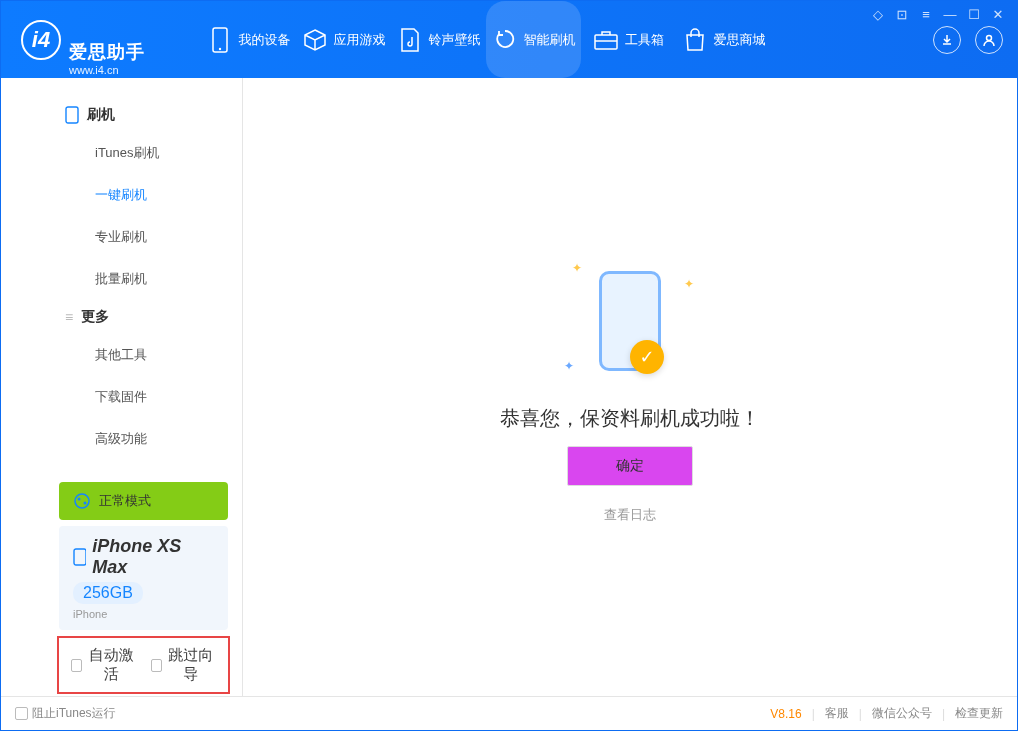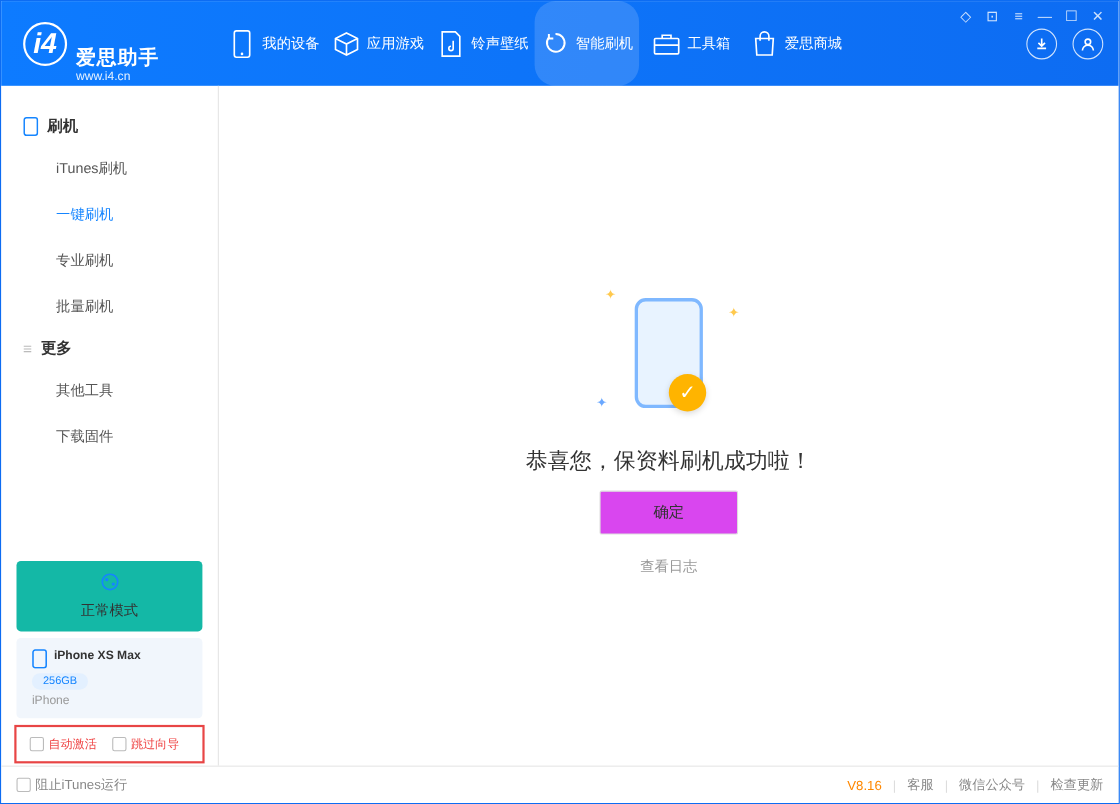--- a/index.html
+++ b/index.html
@@ -1,60 +1,60 @@
 <!DOCTYPE html>
 <html><head>
 <meta charset="utf-8">
 <style>
 * { margin: 0; padding: 0; box-sizing: border-box; font-family: "Microsoft YaHei", Arial, sans-serif; }
 body { background: #fff; width: 1018px; height: 731px; border: 1px solid #0d6cf2; overflow: hidden; position: relative; }
 
 
 .header { height: 77px; background: linear-gradient(to right, #0d7bff, #0d6cf2); display: flex; align-items: center; color: #fff; }
 .logo-area { display: flex; align-items: center; padding: 0 20px; width: 200px; }
-.logo-circle { width: 40px; height: 40px; border: 2px solid #fff; border-radius: 50%; display: flex; align-items: center; justify-content: center; font-weight: bold; font-size: 26px; font-style: italic; margin-right: 8px; }
+.logo-circle { width: 40px; height: 40px; border: 2px solid #fff; border-radius: 50%; display: flex; align-items: center; justify-content: center; font-weight: bold; font-size: 22px; font-style: italic; margin-right: 8px; }
 .logo-text { display: flex; flex-direction: column; margin-top: 36px; }
 .logo-title { font-size: 18px; font-weight: bold; letter-spacing: 1px; }
 .logo-sub { font-size: 11px; opacity: 0.9; }
 
 .tabs { display: flex; height: 100%; }
 .tab { width: 95px; display: flex; align-items: center; justify-content: center; cursor: pointer; font-size: 13px; gap: 6px; }
 .tab.active { background: rgba(255,255,255,0.15); border-radius: 19px; }
 .tab-icon { width: 26px; height: 26px; display: flex; align-items: center; justify-content: center; }
 
 .header-right { margin-left: auto; display: flex; align-items: center; gap: 14px; padding-right: 14px; }
 .icon-btn { width: 28px; height: 28px; border-radius: 50%; border: 1.5px solid rgba(255,255,255,0.8); display: flex; align-items: center; justify-content: center; cursor: pointer; }
 .win-controls { display: flex; gap: 10px; position: absolute; top: 6px; right: 12px; }
 .win-btn { width: 14px; height: 14px; display: flex; align-items: center; justify-content: center; cursor: pointer; color: rgba(255,255,255,0.8); font-size: 13px; }
 
 
-.body { display: flex; height: 618px; }
+.body { display: flex; height: 618px; padding-left: 44px; }
 .sidebar { width: 198px; border-right: 1px solid #e5e5e5; padding-top: 20px; display: flex; flex-direction: column; }
 .side-section-header { display: flex; align-items: center; gap: 8px; padding: 8px 20px; color: #333; font-size: 14px; font-weight: bold; }
 .side-item { padding: 12px 20px 12px 50px; color: #555; font-size: 13px; cursor: pointer; }
 .side-item.active { color: #1585ff; }
 
 .sidebar-bottom { margin-top: auto; }
-.status-row { background: #14b8a6; padding: 10px 14px; font-size: 13px; color: #333; display: flex; align-items: center; gap: 8px; margin: 0 14px 6px; border-radius: 4px; flex-direction: column; }
+.status-row { background: #84cc16; padding: 10px 14px; font-size: 13px; color: #333; display: flex; align-items: center; gap: 8px; margin: 0 14px 6px; border-radius: 4px; }
 .device-row { background: #f1f6fc; padding: 10px 14px; margin: 0 14px 6px; border-radius: 4px; }
-.device-name { font-size: 11px; font-weight: bold; color: #333; display: flex; gap: 6px; }
-.device-cap { display: inline-block; background: #e3f0ff; color: #1585ff; border-radius: 10px; padding: 2px 10px; font-size: 10px; margin-top: 4px; }
+.device-name { font-size: 18px; font-weight: bold; color: #333; display: flex; align-items: center; gap: 6px; font-style: italic; }
+.device-cap { display: inline-block; background: #e3f0ff; color: #1585ff; border-radius: 10px; padding: 2px 10px; font-size: 16px; margin-top: 4px; }
 .device-type { font-size: 11px; color: #999; margin-top: 4px; }
 
 .main { flex: 1; display: flex; flex-direction: column; align-items: center; justify-content: center; gap: 14px; }
 .phone-illustration { position: relative; width: 140px; height: 140px; display: flex; align-items: center; justify-content: center; }
 .phone-body { width: 62px; height: 100px; border: 3px solid #7fb8ff; border-radius: 10px; background: #e8f3ff; position: relative; }
 .check-badge { position: absolute; right: -6px; bottom: -6px; width: 34px; height: 34px; background: #ffb400; border-radius: 50%; display: flex; align-items: center; justify-content: center; color: #fff; font-size: 18px; box-shadow: 0 2px 6px rgba(0,0,0,0.15); }
 .sparkle { position: absolute; color: #ffc94d; font-size: 12px; }
 .success-text { font-size: 20px; color: #333; font-weight: 500; }
 .confirm-btn { border: 1px solid #ddd; background: #d946ef; padding: 10px 48px; font-size: 14px; color: #333; cursor: pointer; border-radius: 2px; }
 .log-link { color: #999; font-size: 13px; cursor: pointer; margin-top: 6px; }
 
 
-.checkbox-row { display: flex; gap: 14px; padding: 8px 12px; margin: 2px 12px 2px; border: 2px solid #e84545; font-size: 11px; color: #ef4444; }
+.checkbox-row { display: flex; gap: 14px; padding: 8px 12px; margin: 2px 12px 2px; border: 2px solid #e84545; font-size: 15px; color: #404040; text-align: center; }
 .chk { display: flex; align-items: center; gap: 4px; cursor: pointer; }
 .chk-box { width: 13px; height: 13px; border: 1px solid #bbb; border-radius: 2px; }
 
 
 .footer { height: 34px; border-top: 1px solid #e5e5e5; display: flex; align-items: center; padding: 12px 14px; font-size: 12px; color: #888; text-align: center; }
 .footer-left { display: flex; align-items: center; gap: 6px; }
 .footer-right { margin-left: auto; display: flex; align-items: center; gap: 10px; }
 .footer-sep { color: #ddd; }
 .footer-link { cursor: pointer; }
 .footer-link.orange { color: #ff8800; }
@@ -162,20 +162,21 @@
     <div class="side-item active">一键刷机</div>
     <div class="side-item">专业刷机</div>
     <div class="side-item">批量刷机</div>
 
     <div class="side-section-header">
       <span style="color:#bbb;">≡</span>
       <span>更多</span>
     </div>
     <div class="side-item">其他工具</div>
     <div class="side-item">下载固件</div>
+    <div class="side-item">高级功能</div>
 
     <div class="sidebar-bottom">
       <div class="status-row">
         <svg width="18" height="18">
             <circle cx="9" cy="9" r="7" fill="none" stroke="#1585ff" stroke-width="1.5"></circle>
             <circle cx="6" cy="7" r="1.5" fill="#1585ff"></circle>
             <circle cx="12" cy="11" r="1.5" fill="#1585ff"></circle>
           </svg>
         <span>正常模式</span>
       </div>

